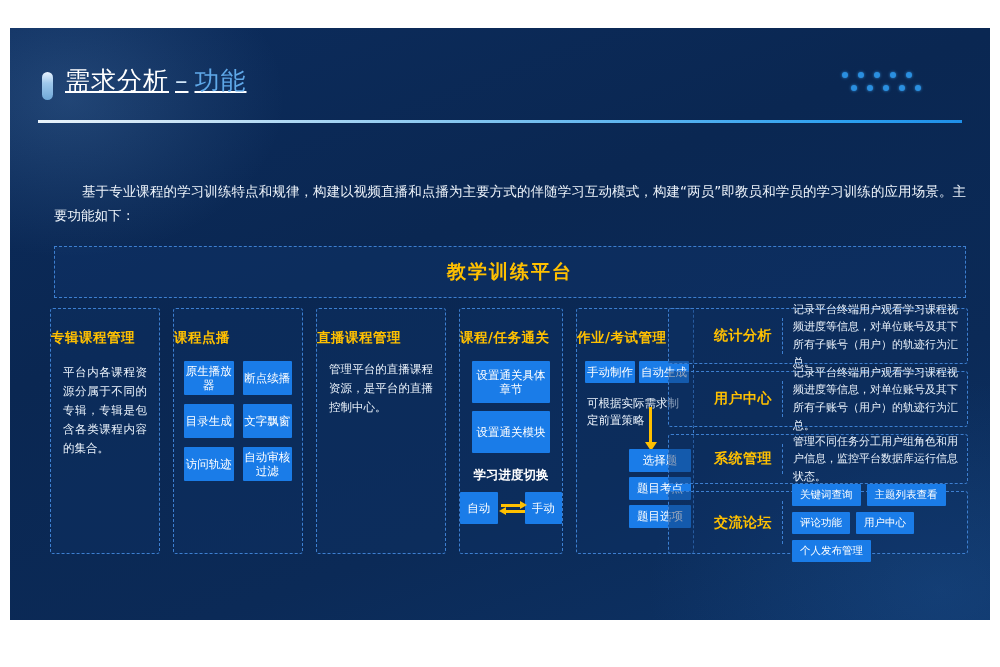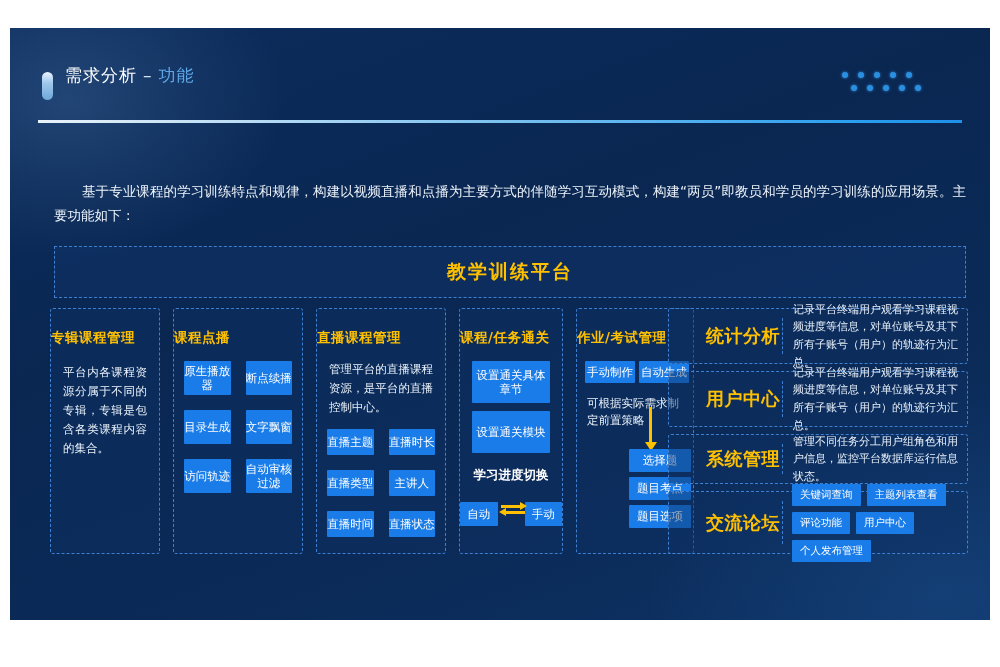--- a/index.html
+++ b/index.html
@@ -40,24 +40,25 @@
     top: 8px;
     width: 11px;
     height: 28px;
     border-radius: 6px;
     background: linear-gradient(180deg, #eaf4ff 0%, #9ec8ec 40%, #6fa8d8 100%);
   }
   #title-main {
     position: absolute;
     left: 27px;
     top: 0px;
-    font-size: 17px;
+    font-size: 25px;
     color: #ffffff;
     letter-spacing: 1px;
     white-space: nowrap;
+    text-decoration: underline;
   }
   #title-dash {
     color: #cfe4f7;
     padding: 0 6px;
   }
   #title-sub {
     color: #5fa8e8;
   }
   #title-rule {
     position: absolute;
@@ -162,21 +163,21 @@
     align-items: center;
     justify-content: center;
     line-height: 1.25;
     box-sizing: border-box;
     border-radius: 1px;
   }
 
   .grid2 {
     display: grid;
     grid-template-columns: 1fr 1fr;
-    gap: 15px;
+    gap: 9px;
     margin: 14px 10px 0 10px;
   }
   .grid2 .btn { height: 34px; }
 
   .stackfull {
     margin: 14px 12px 0 12px;
     display: flex;
     flex-direction: column;
     gap: 8px;
   }
@@ -190,21 +191,21 @@
     color: #ffffff;
     margin-top: 14px;
   }
   .switch-row {
     display: flex;
     align-items: center;
     justify-content: center;
     gap: 0px;
     margin-top: 8px;
   }
-  .switch-row .btn { width: 52px; height: 24px; margin-top: 10px; }
+  .switch-row .btn { width: 52px; height: 32px; }
   .arrows {
     width: 30px;
     height: 24px;
     display: flex;
     flex-direction: column;
     justify-content: center;
     gap: 3px;
   }
   .arrow-r, .arrow-l {
     position: relative;
@@ -281,21 +282,21 @@
     background: rgba(14,48,100,0.45);
     box-sizing: border-box;
     display: flex;
     align-items: center;
     border-radius: 3px;
   }
   .side-label {
     width: 78px;
     min-width: 78px;
     text-align: center;
-    font-size: 18px;
+    font-size: 14px;
     font-weight: bold;
     color: #ffc000;
     letter-spacing: 0.5px;
     padding-left: 35px;
   }
   .side-sep {
     width: 0;
     align-self: stretch;
     margin: 9px 0;
     border-left: 1.2px dashed #3d7fd0;
@@ -375,28 +376,20 @@
         <div class="btn">目录生成</div>
         <div class="btn">文字飘窗</div>
         <div class="btn">访问轨迹</div>
         <div class="btn">自动审核过滤</div>
       </div>
     </div>
 
     <div class="col" style="left:266px; width:130px;">
       <div class="col-title">直播课程管理</div>
       <div class="col-desc" style="margin-top:13px;">管理平台的直播课程资源，是平台的直播控制中心。</div>
-      <div class="grid2" style="margin-top:12px;">
-        <div class="btn" style="height:26px;">直播主题</div>
-        <div class="btn" style="height:26px;">直播时长</div>
-        <div class="btn" style="height:26px;">直播类型</div>
-        <div class="btn" style="height:26px;">主讲人</div>
-        <div class="btn" style="height:26px;">直播时间</div>
-        <div class="btn" style="height:26px;">直播状态</div>
-      </div>
     </div>
 
     <div class="col" style="left:409px; width:104px;">
       <div class="col-title">课程/任务通关</div>
       <div class="stackfull">
         <div class="btn">设置通关具体章节</div>
         <div class="btn">设置通关模块</div>
       </div>
       <div class="switch-label">学习进度切换</div>
       <div class="switch-row">

